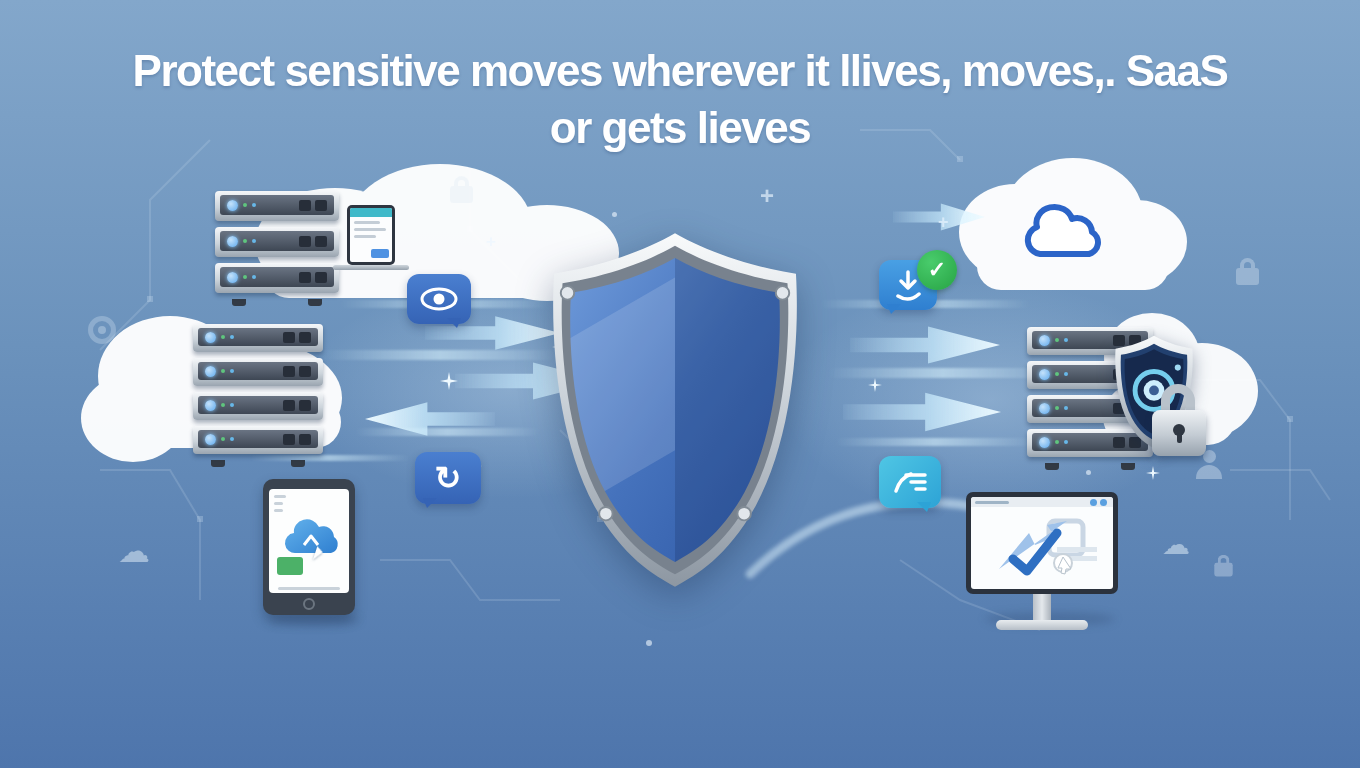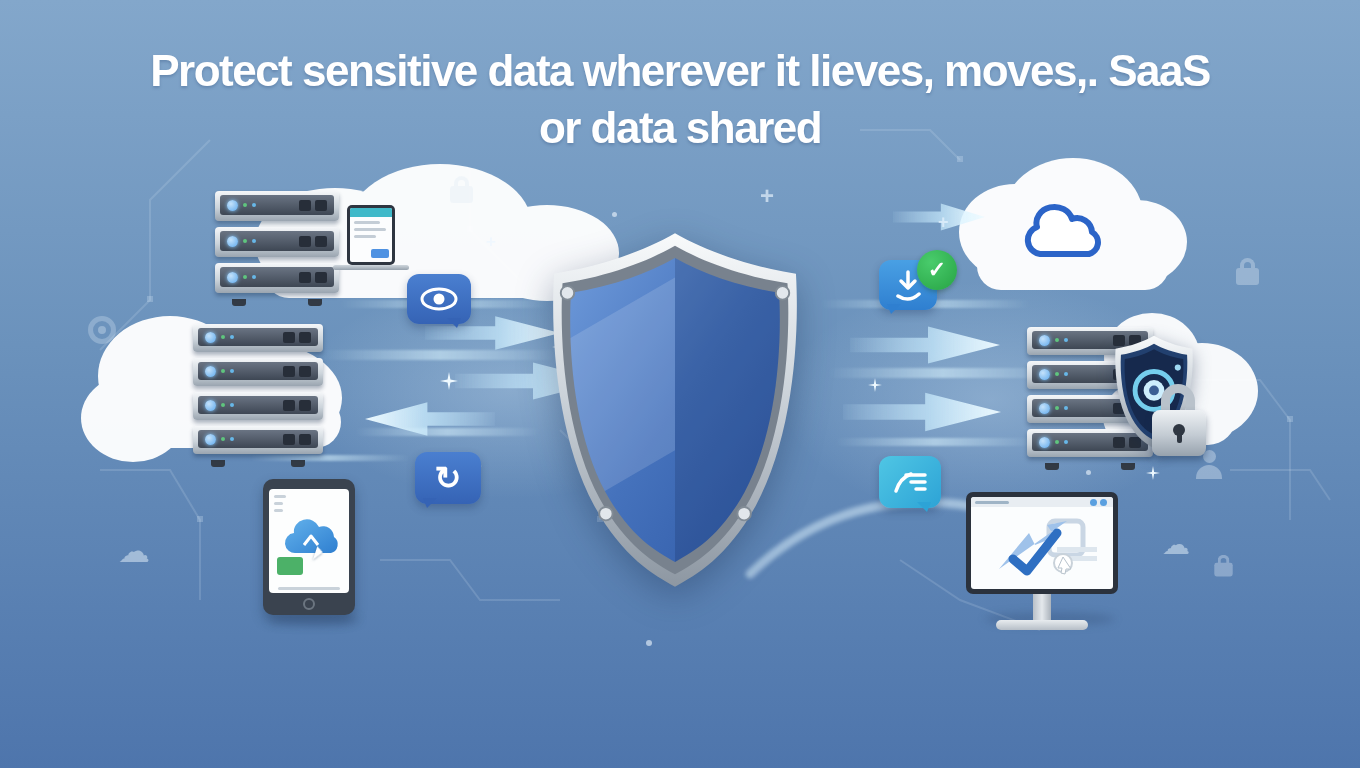--- a/index.html
+++ b/index.html
@@ -130,22 +130,22 @@
         <rect x="197" y="516" width="6" height="6"></rect>
       <rect x="597" y="516" width="6" height="6"></rect>
         <rect x="957" y="156" width="6" height="6"></rect>
     </g>
   </svg>
 
   <div class="glow" style="left:300px;top:280px;width:420px;height:220px;"></div>
   <div class="glow" style="left:780px;top:280px;width:420px;height:240px;"></div>
 
   <div class="headline">
-    <div>Protect sensitive data wherever it lieves, moves,. SaaS</div>
-    <div>or data shared</div>
+    <div>Protect sensitive moves wherever it llives, moves,. SaaS</div>
+    <div>or gets lieves</div>
   </div>
 
 
   <svg class="cloud-svg" style="left:225px;top:158px;" width="410" height="150" viewBox="0 0 410 150">
     <g fill="#ffffff" opacity="0.96">
       <ellipse cx="110" cy="85" rx="80" ry="55"></ellipse>
         <ellipse cx="215" cy="68" rx="92" ry="62"></ellipse>
       <ellipse cx="322" cy="95" rx="72" ry="48"></ellipse>
         <rect x="40" y="92" width="330" height="48" rx="24"></rect>
     </g>

